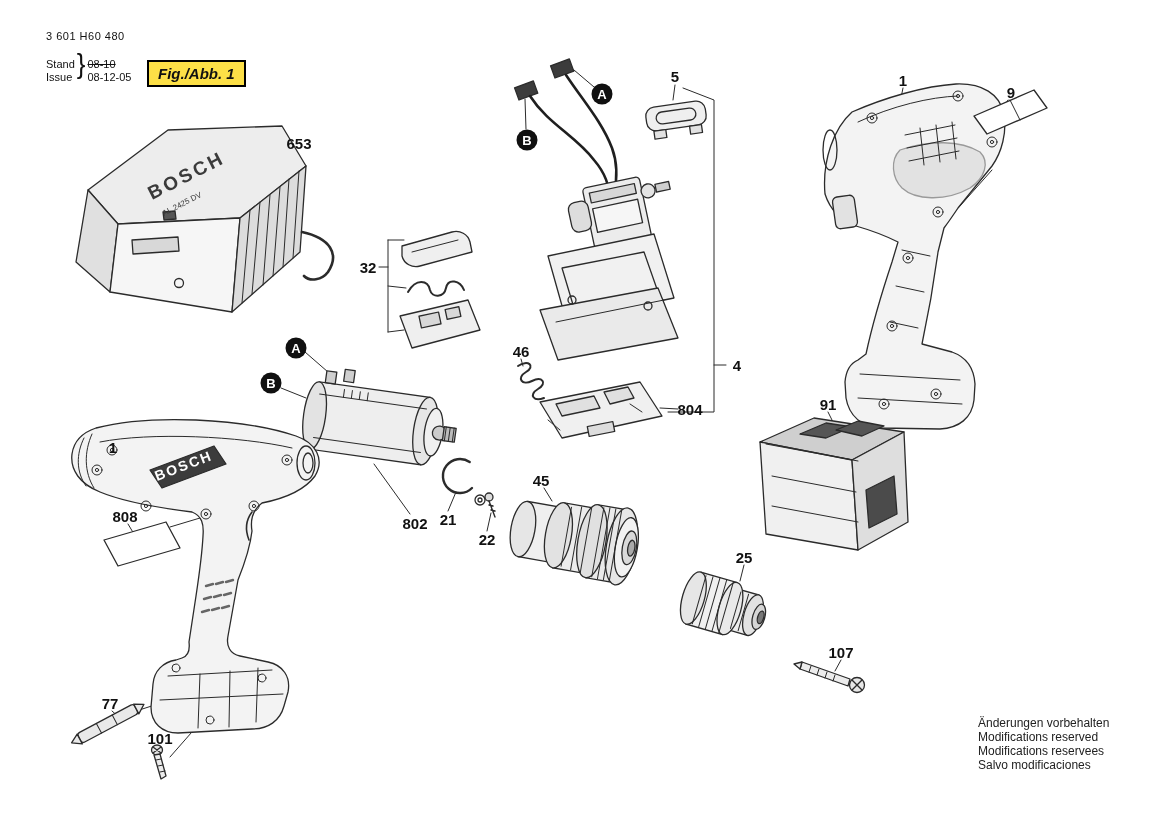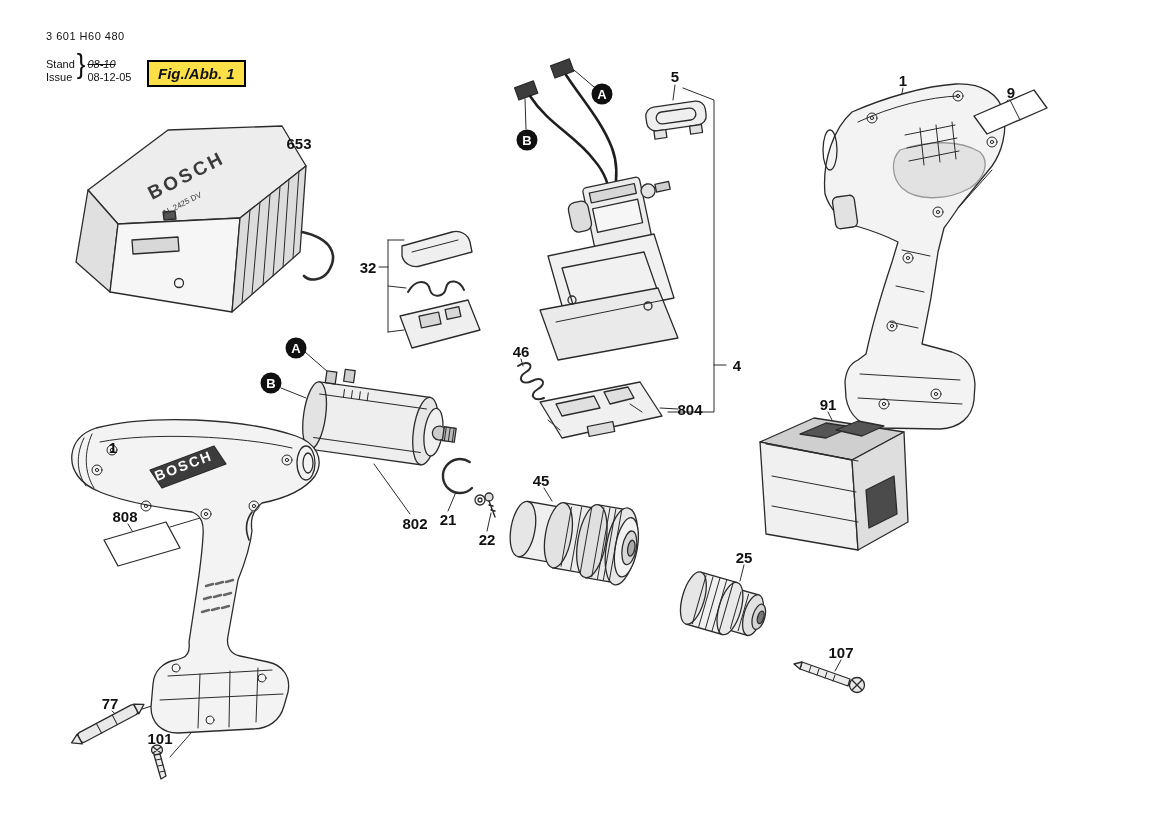--- a/index.html
+++ b/index.html
@@ -5,21 +5,21 @@
   html,body{margin:0;padding:0;background:#fff;}
   .stage{position:relative;width:1168px;height:826px;background:#ffffff;overflow:hidden;
          font-family:"Liberation Sans",sans-serif;color:#111;}
   .stage svg{position:absolute;left:0;top:0;}
 
   .part-number{position:absolute;left:46px;top:30px;font-size:11px;letter-spacing:.5px;}
   .revision{position:absolute;left:46px;top:58px;display:flex;font-size:11px;line-height:13px;}
   .rev-labels div{white-space:nowrap;}
   .rev-brace{font-size:26px;font-weight:400;margin:0 2px;transform:scaleY(1.05);}
   .rev-values div{white-space:nowrap;}
-  .struck{text-decoration:line-through;font-style:italic;}
+  .struck{text-decoration:line-through;}
   .fig-box{position:absolute;left:147px;top:60px;border:2px solid #000;padding:3px 9px;
            font-size:15px;font-weight:bold;font-style:italic;background:#fde047;}
 
   .callout{position:absolute;transform:translate(-50%,-50%);font-size:15px;font-weight:bold;}
   .marker{position:absolute;width:21px;height:21px;border-radius:50%;background:#101010;color:#fff;
           font-size:13px;font-weight:bold;line-height:21px;text-align:center;transform:translate(-50%,-50%);}
   .footer{position:absolute;left:978px;top:716px;font-size:12px;line-height:14px;color:#222;}
 </style>
 </head>
 <body>
@@ -331,14 +331,20 @@
   <div class="callout" style="left:744px;top:557px">25</div>
   <div class="callout" style="left:841px;top:652px">107</div>
   <div class="callout" style="left:110px;top:703px">77</div>
   <div class="callout" style="left:160px;top:738px">101</div>
 
   <div class="marker" style="left:602px;top:94px">A</div>
   <div class="marker" style="left:527px;top:140px">B</div>
   <div class="marker" style="left:296px;top:348px">A</div>
   <div class="marker" style="left:271px;top:383px">B</div>
 
+  <div class="footer">
+    <div>Änderungen vorbehalten</div>
+    <div>Modifications reserved</div>
+    <div>Modifications reservees</div>
+    <div>Salvo modificaciones</div>
+  </div>
 
 </div>
 
 </body></html>

